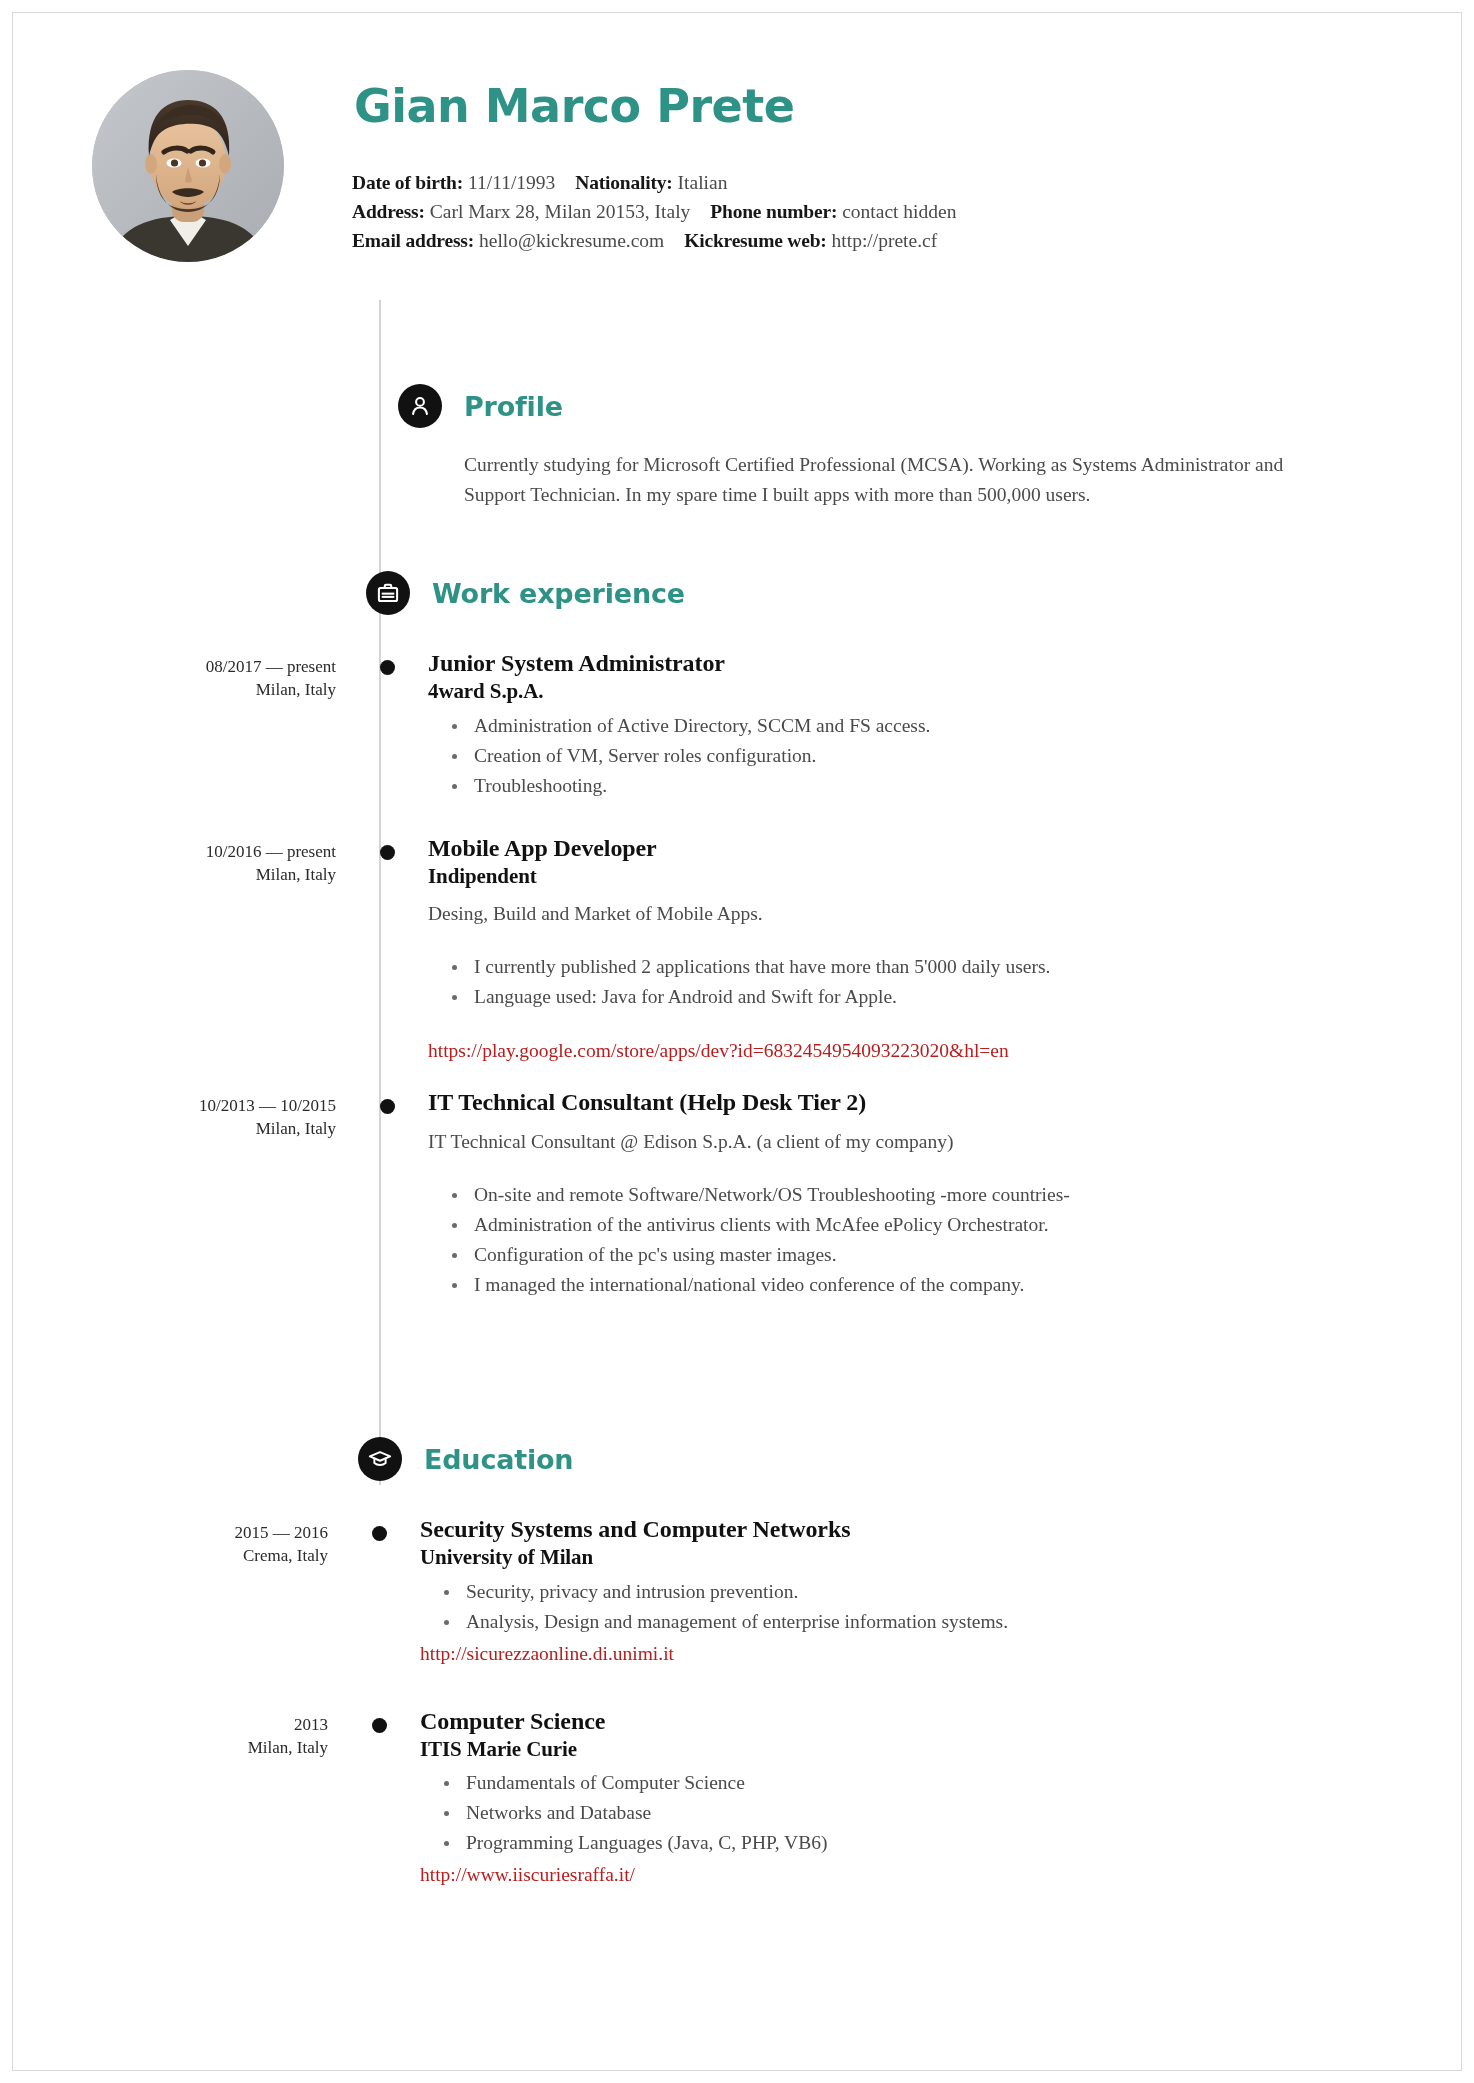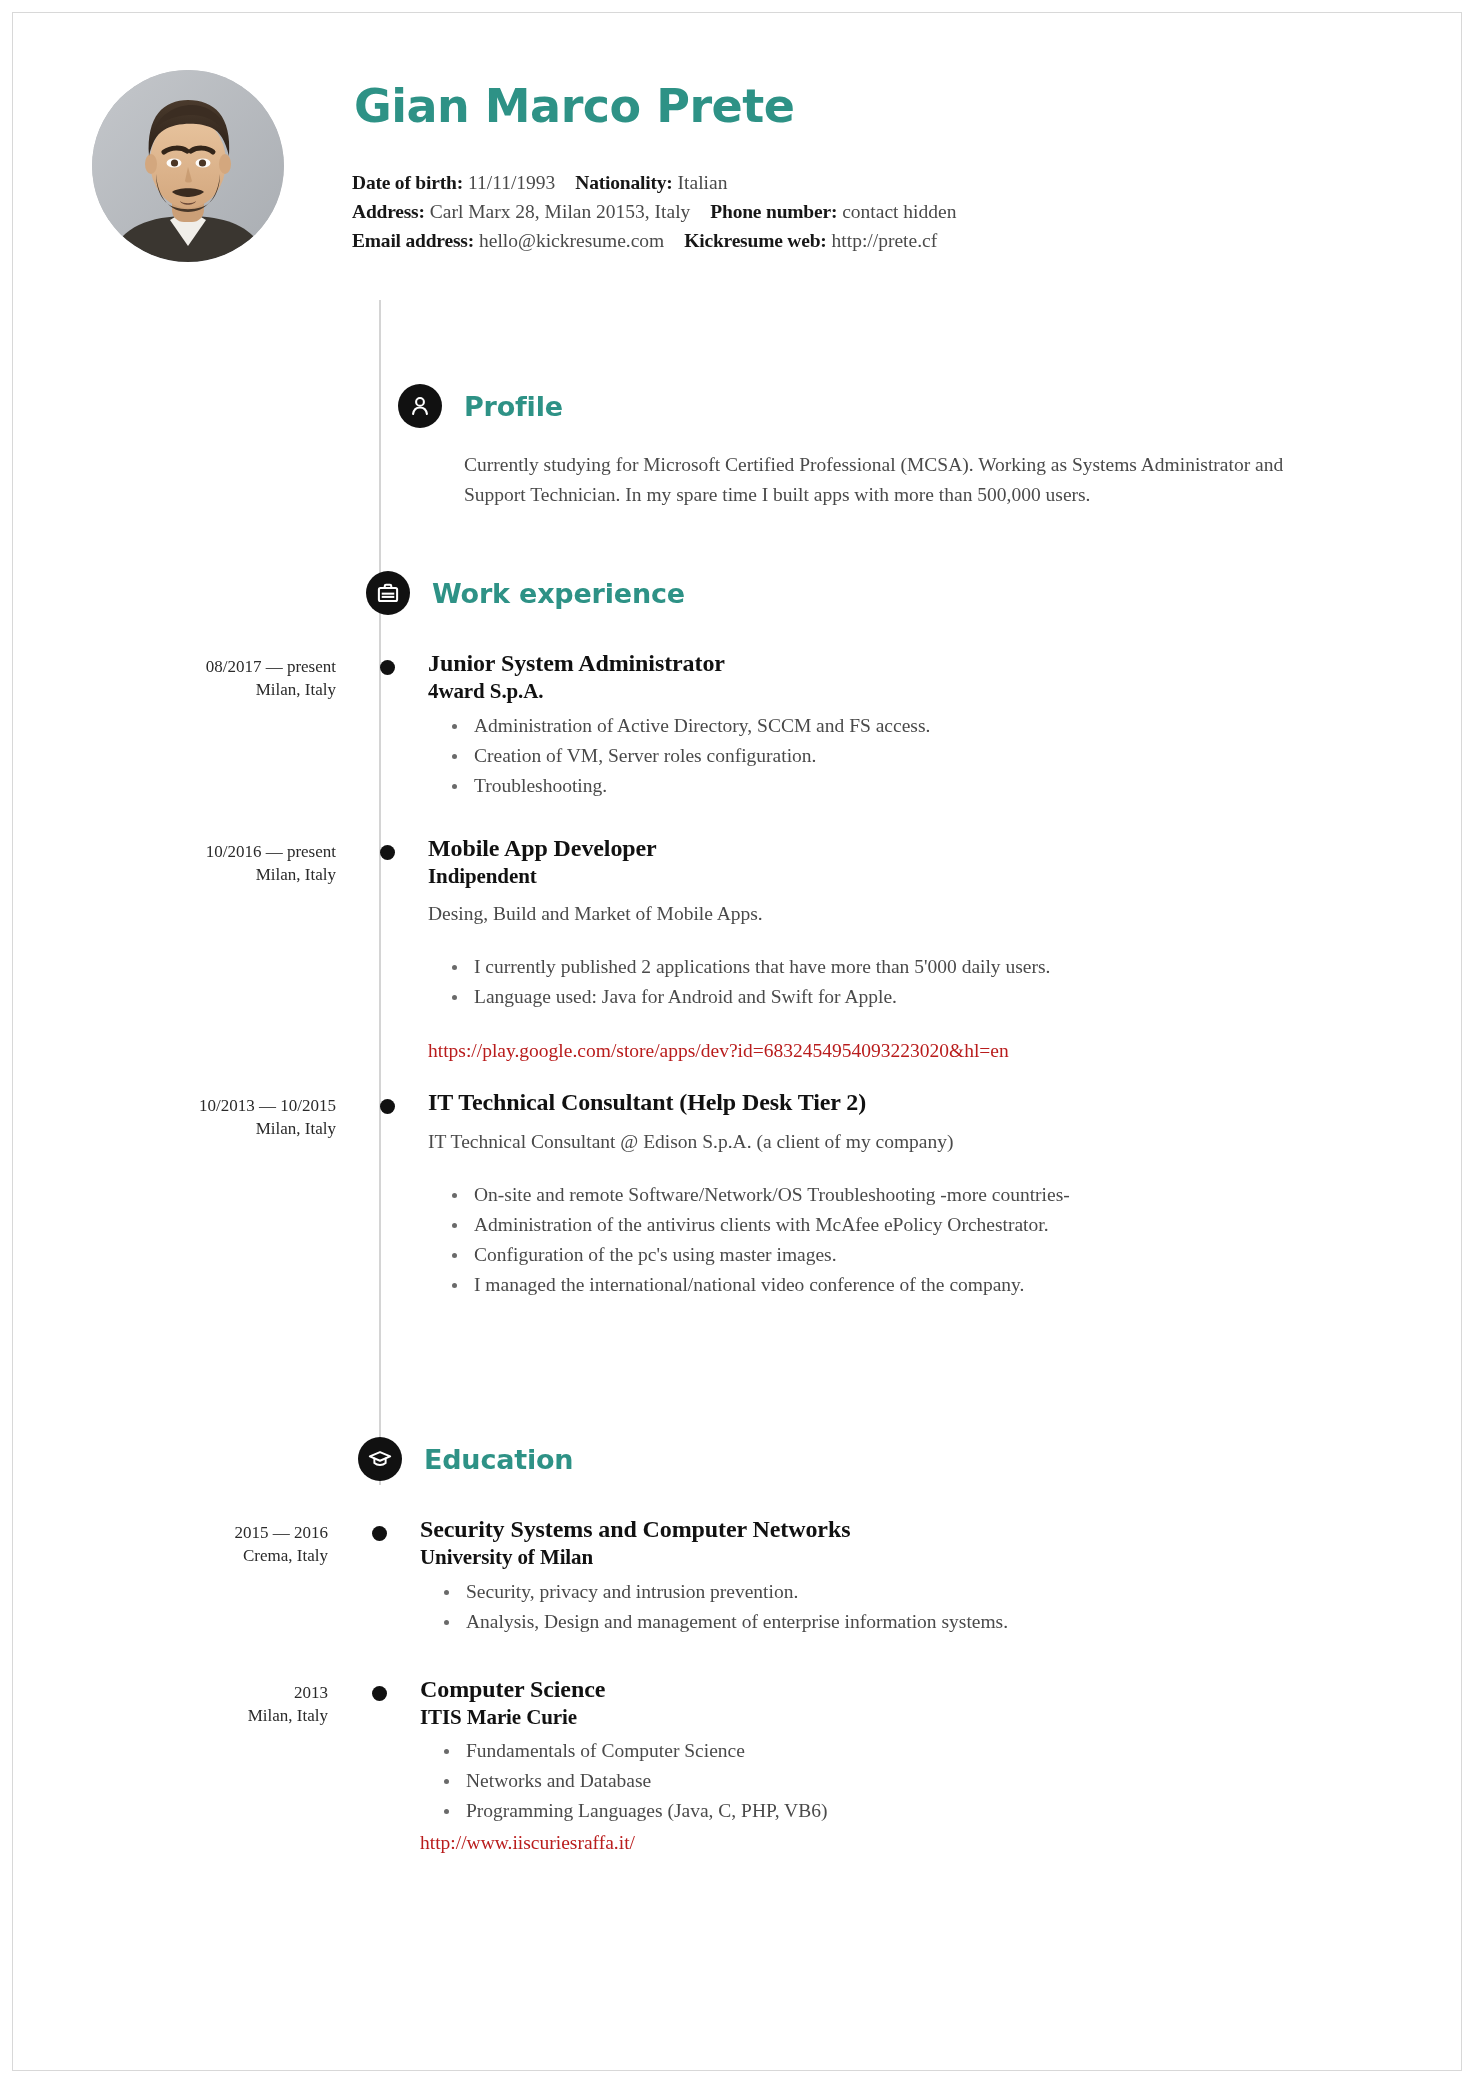--- a/index.html
+++ b/index.html
@@ -388,20 +388,21 @@
           <span class="place">Crema, Italy</span>
         </div>
         <span class="dot"></span>
         <div class="entry-body">
           <div class="job-title">Security Systems and Computer Networks</div>
           <div class="job-org">University of Milan</div>
           <ul class="bullets">
             <li>Security, privacy and intrusion prevention.</li>
             <li>Analysis, Design and management of enterprise information systems.</li>
           </ul>
+          <div class="link-line">http://sicurezzaonline.di.unimi.it</div>
         </div>
       </div>
 
       <div style="height:38px"></div>
 
       <div class="entry">
         <div class="entry-meta">
           <span>2013</span>
           <span class="place">Milan, Italy</span>
         </div>

